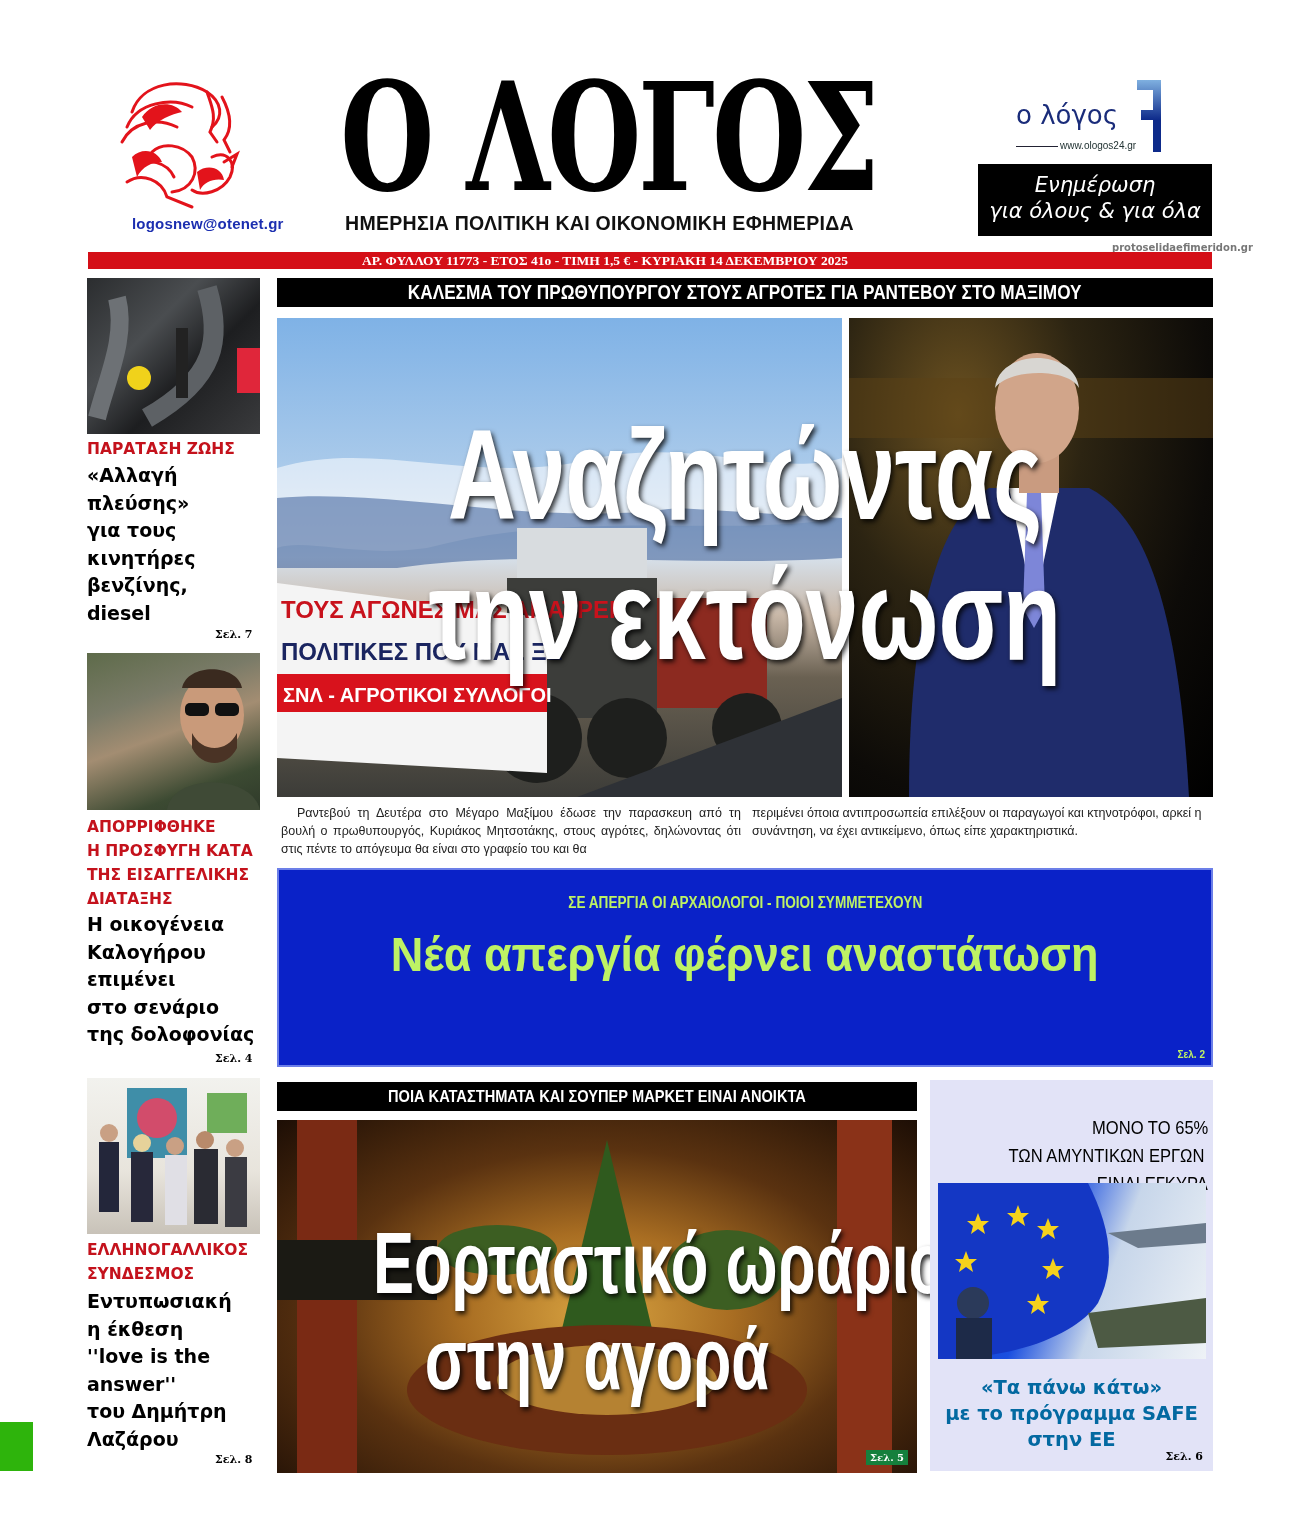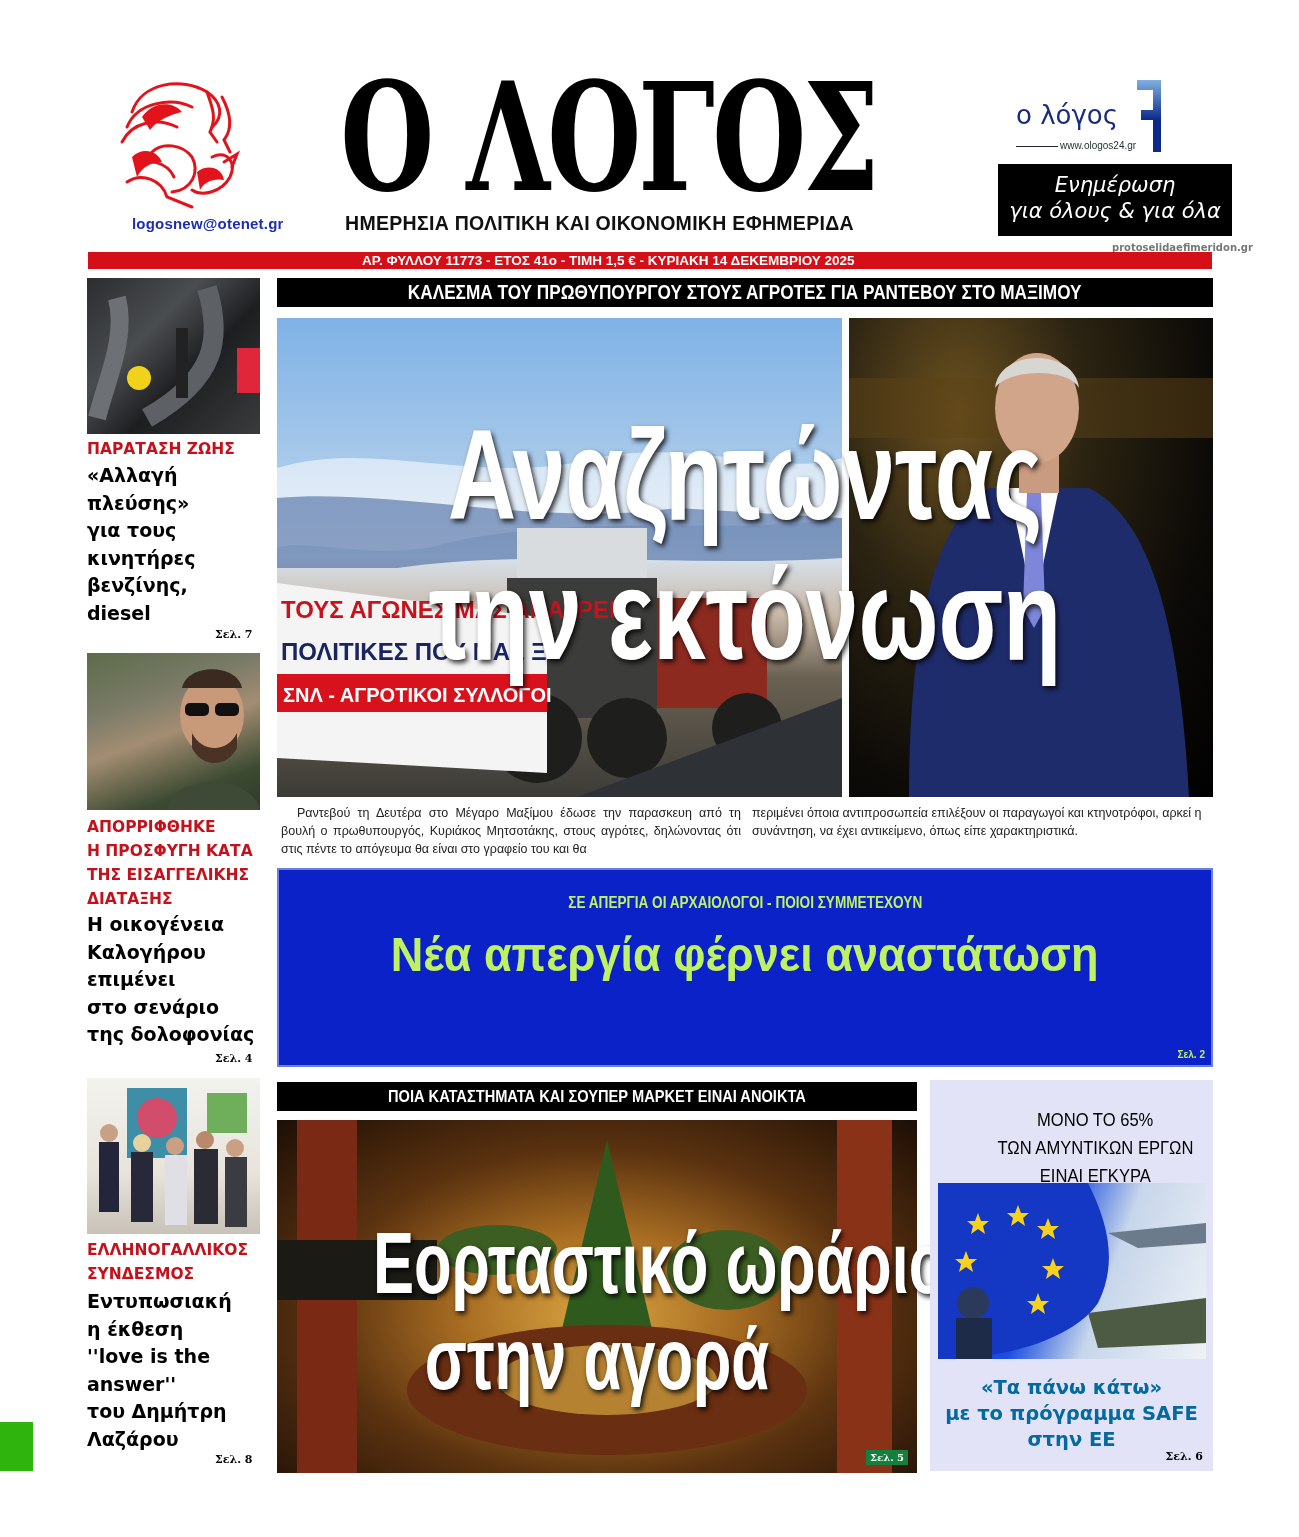--- a/index.html
+++ b/index.html
@@ -9,25 +9,25 @@
 
   
   .logo-art { left: 112px; top: 72px; width: 150px; height: 140px; }
   .email { left: 132px; top: 215px; font-size: 15px; font-weight: bold; color: #1c2fb0; letter-spacing: 0.2px; }
   .masthead { left: 335px; top: 62px; width: 550px; height: 150px; font-family: "DejaVu Serif", serif; font-weight: bold; font-size: 150px; line-height: 150px; letter-spacing: -4px; color: #000; text-align: center; transform: scaleX(0.72); transform-origin: left top; white-space: nowrap; width: 760px; }
   .subtitle { left: 345px; top: 211px; width: 540px; font-size: 21px; font-weight: bold; text-align: center; letter-spacing: 0.3px; transform: scaleX(0.93); transform-origin: left top; white-space: nowrap; }
   .ol-text { left: 1016px; top: 100px; font-size: 26px; color: #1a2c7a; font-family: "DejaVu Sans", sans-serif; }
   .ol-url { left: 1060px; top: 140px; font-size: 10px; color: #233; }
   .ol-line { left: 1016px; top: 146px; width: 42px; height: 1px; background: #223; }
   .ol-mark { left: 1135px; top: 76px; width: 30px; height: 78px; }
-  .tag-box { left: 978px; top: 164px; width: 234px; height: 72px; background: #000; color: #fff; text-align: center; font-style: italic; font-size: 21px; line-height: 26px; padding-top: 8px; font-family: "DejaVu Sans", sans-serif; font-weight: 300; margin-left: 20px; }
+  .tag-box { left: 978px; top: 164px; width: 234px; height: 72px; background: #000; color: #fff; text-align: center; font-style: italic; font-size: 21px; line-height: 26px; padding-top: 8px; font-family: "DejaVu Sans", sans-serif; font-weight: 300; }
   .watermark { left: 1112px; top: 242px; font-size: 10px; font-weight: bold; color: #777; font-family: "DejaVu Sans", sans-serif; }
 
   .redbar { left: 88px; top: 252px; width: 1124px; height: 17px; background: #d40f17; }
-  .redbar-text { left: 362px; top: 252px; height: 17px; line-height: 17px; font-size: 13.5px; font-weight: bold; color: #fff; white-space: nowrap; }
+  .redbar-text { left: 362px; top: 252px; height: 17px; line-height: 17px; font-size: 13.5px; font-weight: bold; color: #fff; white-space: nowrap; font-family: Liberation Serif, serif; }
 
   
   .sb-img { left: 87px; width: 173px; overflow: hidden; }
   .sb-kicker { left: 87px; font-weight: bold; color: #c4121c; font-size: 15.5px; line-height: 24px; font-family: "DejaVu Sans", sans-serif; white-space: nowrap; }
   .sb-head { left: 87px; font-weight: bold; color: #000; font-size: 19px; line-height: 27.5px; font-family: "DejaVu Sans", sans-serif; white-space: nowrap; }
   .page-ref { font-family: "DejaVu Serif", serif; font-weight: bold; font-size: 11px; color: #000; }
 
   
   .blackbar { background: #000; color: #fff; font-weight: bold; text-align: center; white-space: nowrap; overflow: hidden; }
   .bar1 { left: 277px; top: 278px; width: 936px; height: 29px; line-height: 29px; font-size: 20px; border-bottom: 2px solid #000; }
@@ -49,21 +49,21 @@
   .blue-head span { display: inline-block; transform: scaleX(0.92); }
   .blue-ref { position: absolute; right: 6px; bottom: 5px; font-size: 10px; font-weight: bold; }
 
   
   .bar2 { left: 277px; top: 1082px; width: 640px; height: 29px; line-height: 29px; font-size: 17px; }
   .photo-mall { left: 277px; top: 1120px; width: 640px; height: 353px; overflow: hidden; background: radial-gradient(ellipse at 50% 55%, #d9a441 0%, #a86d22 30%, #5a3210 60%, #1d0e05 100%); }
   .mall-headline { left: 277px; top: 1215px; width: 640px; text-align: center; color: #fff; font-weight: bold; font-size: 88px; line-height: 96px; transform: scaleX(0.7); transform-origin: center top; text-shadow: 3px 3px 6px rgba(0,0,0,0.85); white-space: nowrap; }
   .mall-ref { left: 866px; top: 1450px; background: #15803d; color: #fff; font-size: 10px; font-weight: bold; padding: 2px 4px; font-family: "DejaVu Serif", serif; }
 
   .side-box { left: 930px; top: 1080px; width: 283px; height: 391px; background: #e2e3f7; }
-  .side-kicker { position: absolute; left: 0; right: 0; top: 26px; text-align: center; font-size: 18px; line-height: 28px; color: #000; padding-left: 48px; }
+  .side-kicker { position: absolute; left: 0; right: 0; top: 34px; text-align: right; font-size: 18px; line-height: 28px; color: #000; padding-left: 48px; }
   .side-kicker span { display: inline-block; transform: scaleX(0.92); }
   .side-img { position: absolute; left: 8px; top: 103px; width: 268px; height: 176px; overflow: hidden; background: linear-gradient(110deg, #0b2fb9 0%, #1b4fe0 40%, #c7d6ea 62%, #eef2f6 100%); }
   .side-head { position: absolute; left: 0; right: 0; top: 295px; text-align: center; font-size: 19.5px; line-height: 26px; font-weight: bold; font-family: "DejaVu Sans", sans-serif; color: #0369a1; }
   .side-ref { position: absolute; right: 10px; bottom: 8px; }
 
   .green-sq { left: 0; top: 1422px; width: 33px; height: 49px; background: #2eb40c; }
 </style>
 </head>
 <body>
 

